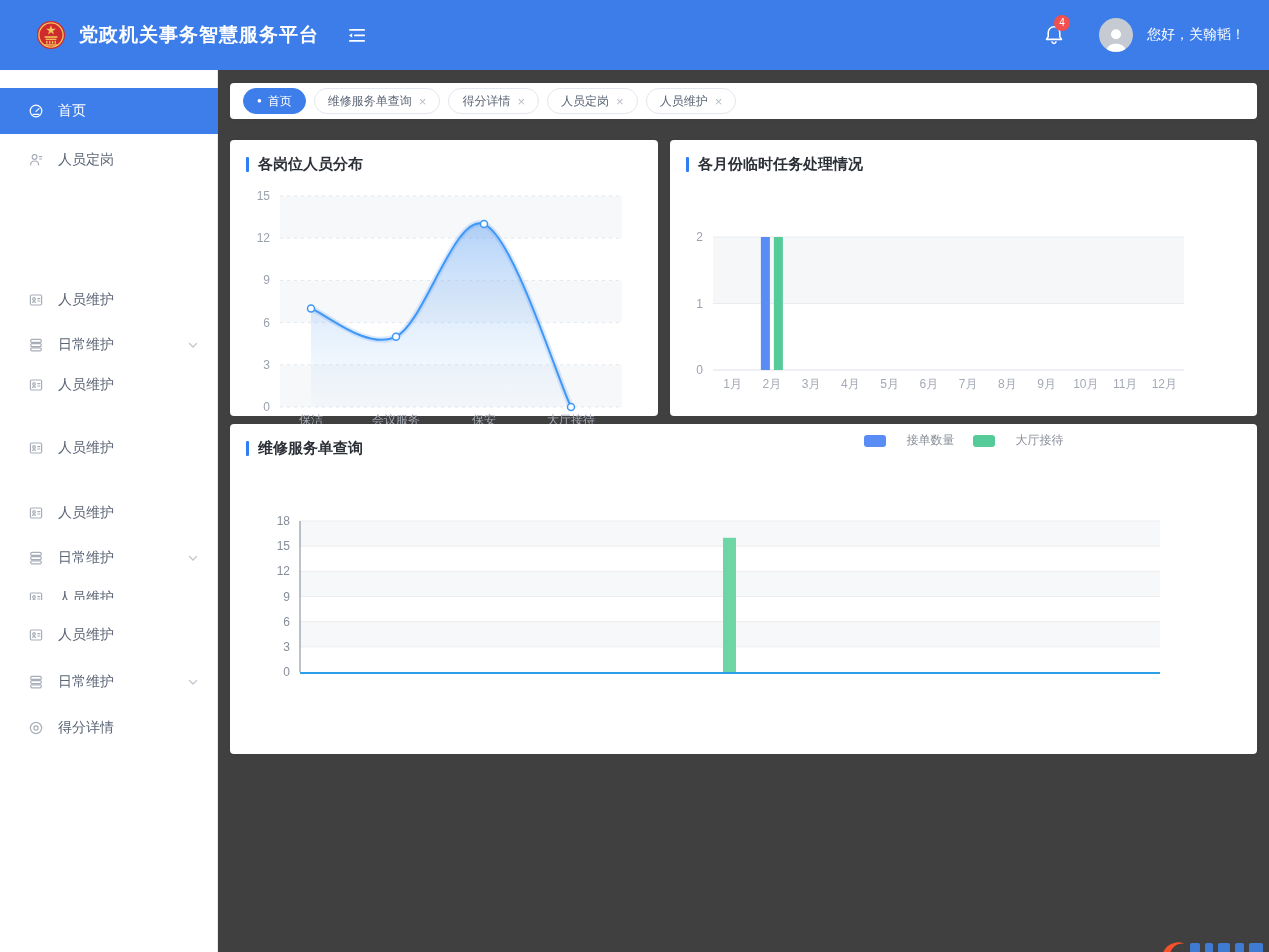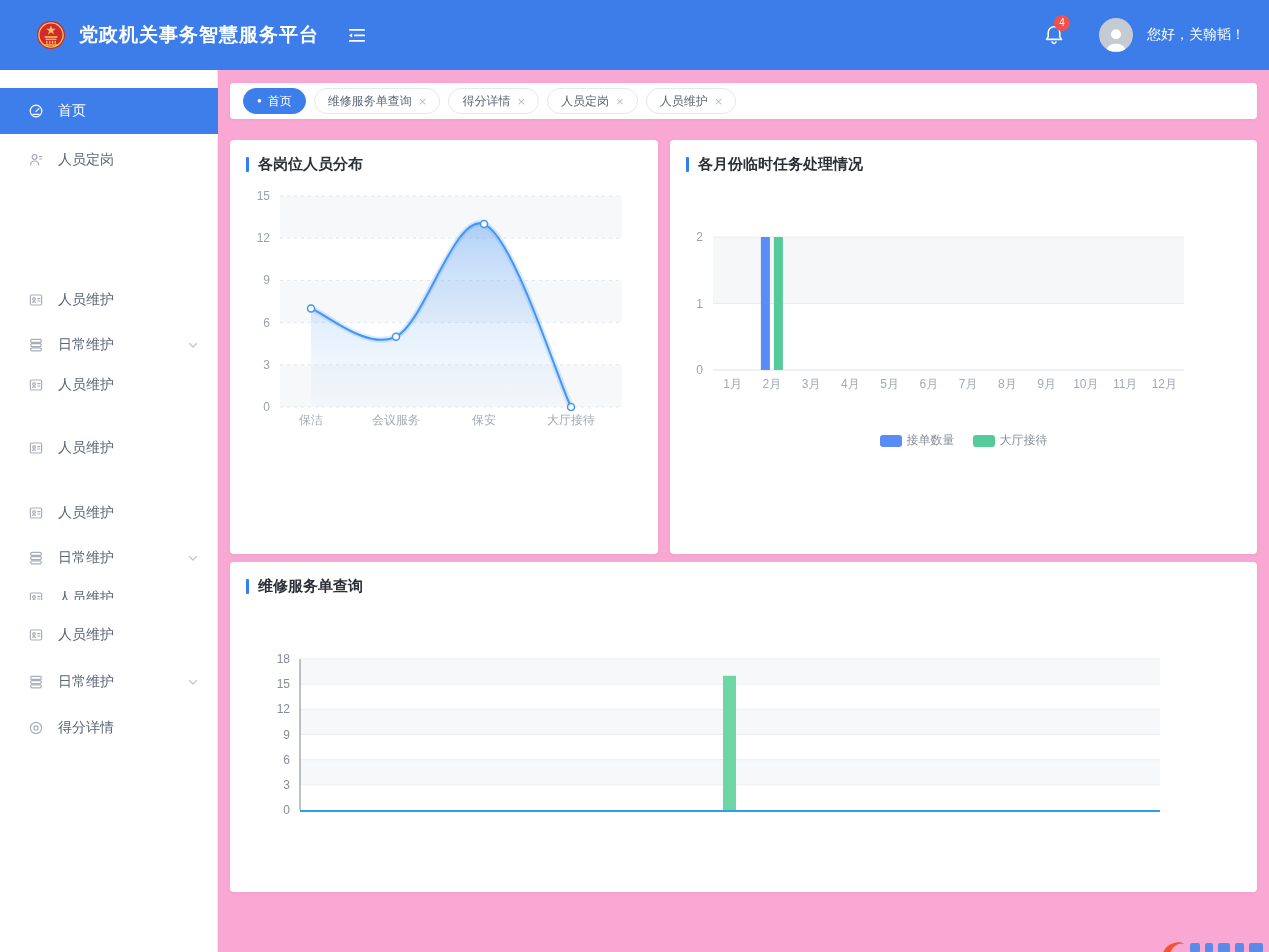--- a/index.html
+++ b/index.html
@@ -1,18 +1,18 @@
 <!DOCTYPE html>
 <html><head>
 <meta charset="utf-8">
 <style>
 *{margin:0;padding:0;box-sizing:border-box}
 html,body{width:1269px;height:952px;overflow:hidden}
 body{font-family:"Liberation Sans","DejaVu Sans",sans-serif;background:#eff1f5}
-.app{position:relative;width:1269px;height:952px;background:#f9a8d4;overflow:hidden}
+.app{position:relative;width:1269px;height:952px;background:#404040;overflow:hidden}
 
 
 .hdr{position:absolute;top:0;left:0;right:0;height:70px;background:#3c7de9;display:flex;align-items:center;z-index:10}
 .hdr-logo{margin-left:36px;display:flex;align-items:center}
 .hdr-title{color:#fff;font-size:19px;font-weight:bold;margin-left:13px;letter-spacing:1px}
 .collapse{position:absolute;left:348px;top:28px;cursor:pointer;line-height:0}
 .hdr-right{position:absolute;right:24px;top:0;height:70px;display:flex;align-items:center}
 .bell-wrap{position:relative;margin-right:34px;cursor:pointer;line-height:0}
 .badge{position:absolute;top:-8px;left:11px;background:#f1504e;color:#fff;font-size:10px;height:16px;min-width:16px;border-radius:8px;display:flex;align-items:center;justify-content:center;padding:0 4px}
 .avatar{width:34px;height:34px;border-radius:50%;background:#c6cbd3;overflow:hidden;display:flex;align-items:flex-end;justify-content:center;cursor:pointer}
@@ -31,30 +31,30 @@
 
 
 .main{position:absolute;left:218px;top:70px;right:0;bottom:0;padding:13px 12px 0}
 .card{background:#fff;border-radius:4px;box-shadow:0 1px 4px rgba(31,45,61,.06)}
 .tabbar{height:36px;display:flex;align-items:center;padding:0 13px;gap:8px}
 .tab{height:26px;border-radius:14px;display:flex;align-items:center;font-size:12px;padding:0 13px;border:1px solid #e3e7ee;color:#5a6474;background:#fff;cursor:pointer;white-space:nowrap}
 .tab.active{background:#3d7eea;border-color:#3d7eea;color:#fff}
 .tab .dot{font-size:8px;margin-right:6px;line-height:1}
 .tab .x{margin-left:7px;color:#b7bdc7;font-size:13px;cursor:pointer}
 .row{display:flex;gap:12px;margin-top:21px}
-.chart-card{position:relative;height:414px}
+.chart-card{position:relative;height:276px}
 .c1{flex:0 0 428px;width:428px}
 .c2{flex:1}
 .c3{margin-top:8px;height:330px;position:relative}
 .ctitle{position:absolute;top:15px;left:16px;display:flex;align-items:center;z-index:2}
 .ctitle .bar{width:3px;height:15px;background:#2f7ff2;border-radius:1px;margin-right:9px}
 .ctitle .txt{font-size:15px;font-weight:bold;color:#2b2f36}
 svg.plot{position:absolute;left:0;top:0;display:block}
 .legend{position:absolute;left:0;right:0;top:292px;display:flex;justify-content:center;gap:18px;z-index:2}
-.legend .li{display:flex;align-items:center;gap:5px;font-size:12px;color:#8a9099;cursor:pointer}
+.legend .li{display:flex;align-items:center;gap:21px;font-size:12px;color:#8a9099;cursor:pointer}
 .legend .sw{width:22px;height:12px;border-radius:3px}
 
 
 .corner{position:absolute;right:6px;bottom:-7px;height:22px;display:flex;align-items:center;gap:5px;z-index:20}
 .corner .bm{height:10px;border-radius:2px;background:#3f86ec;opacity:.85}
 </style>
 </head>
 <body>
 
 <div class="app">

